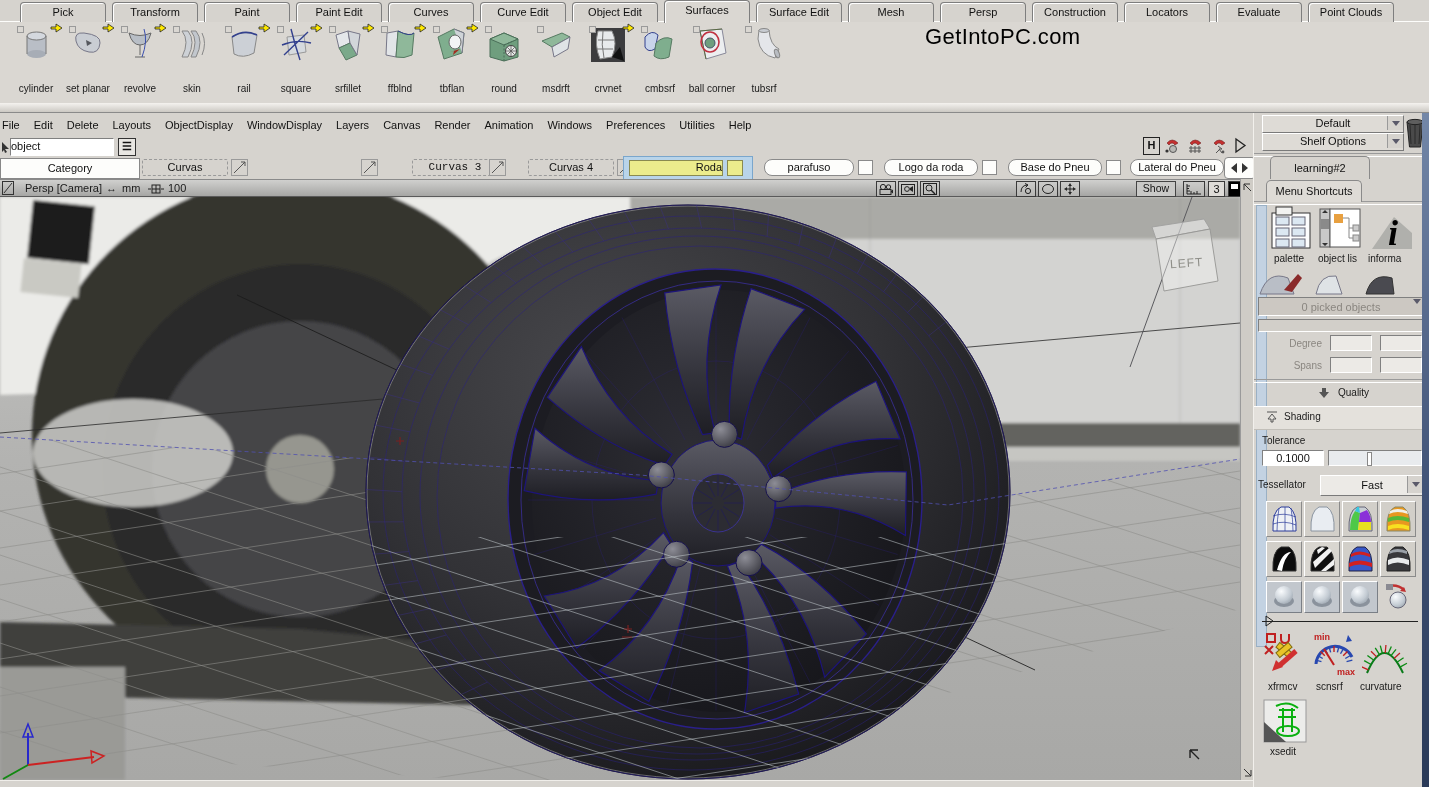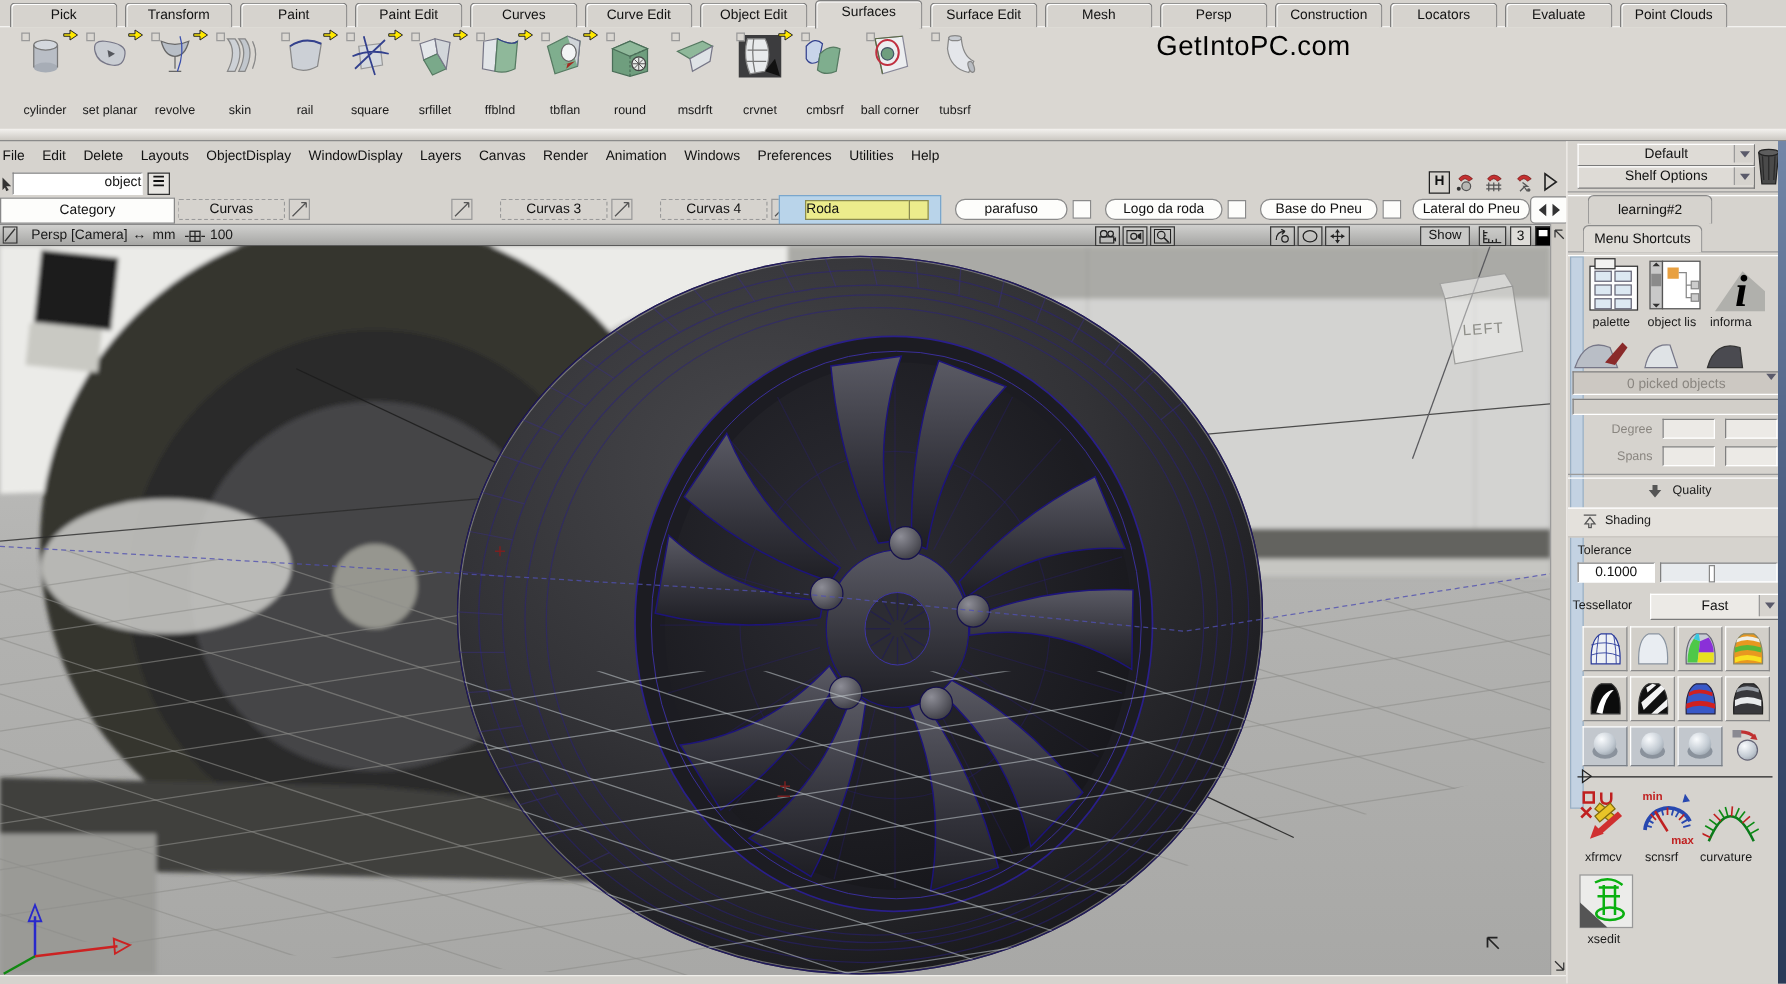--- a/index.html
+++ b/index.html
@@ -1,51 +1,51 @@
 <!DOCTYPE html>
 <html><head>
 <meta charset="utf-8">
 <style>
   html,body{margin:0;padding:0;background:#d6d3ce;}
   #app{position:relative;width:1429px;height:787px;overflow:hidden;background:#d6d3ce;
        font-family:"Liberation Sans",sans-serif;font-size:11px;color:#111;}
   .abs{position:absolute;}
   
-  .tabrow{position:absolute;left:0;top:0;width:1429px;height:22px;display:flex;padding-left:8px;border-bottom:1px solid #fdfdfb;box-sizing:border-box;}
+  .tabrow{position:absolute;left:0;top:0;width:1429px;height:22px;display:flex;padding-left:20px;border-bottom:1px solid #fdfdfb;box-sizing:border-box;}
   .tab{width:84px;margin-right:6px;height:19px;margin-top:2px;line-height:18px;text-align:center;
        background:#d6d3ce;border:1px solid #7e7e7e;border-bottom:none;border-radius:4px 4px 0 0;
        box-shadow:inset 1px 1px 0 #fff;white-space:nowrap;overflow:hidden;font-size:11px;cursor:default;}
   .tab.active{height:22px;margin-top:0;background:#dad7d2;z-index:3;font-size:11px;}
   
   .shelf{position:absolute;left:0;top:22px;width:1429px;height:81px;background:#dad7d2;display:flex;padding-left:10px;box-sizing:border-box;}
   .tool{width:52px;position:relative;text-align:center;padding-top:5px;}
   .tool .ic{width:36px;height:36px;margin:0 auto;position:relative;}
   .tool .lbl{font-size:10px;margin-top:20px;white-space:nowrap;color:#1a1a1a;}
   .optsq{position:absolute;left:-1px;top:-1px;width:5px;height:5px;border:1px solid #9a9a9a;background:#dad7d2;}
   .yarrow{position:absolute;right:-9px;top:-4px;}
   .watermark{position:absolute;left:925px;top:24px;font-size:22px;font-weight:normal;color:#000;letter-spacing:.4px;}
   .ridge{position:absolute;left:0;top:103px;width:1429px;height:10px;background:linear-gradient(#f4f2ef,#ccc9c3);border-bottom:1px solid #8a8a8a;box-sizing:border-box;}
   
   .menubar{position:absolute;left:0;top:113px;width:1253px;height:23px;display:flex;align-items:center;overflow:hidden;}
   .mi{padding:0 7px;white-space:nowrap;cursor:default;}
   .mi:first-child{margin-left:-5px;}
   .promptrow{position:absolute;left:0;top:136px;width:1253px;height:22px;}
-  .scope-box{position:absolute;left:10px;top:2px;width:102px;height:16px;background:#fff;border:1px solid;border-color:#808080 #fff #fff #808080;text-align:right;line-height:15px;}
+  .scope-box{position:absolute;left:10px;top:2px;width:102px;height:16px;background:#fff;border:1px solid;border-color:#808080 #fff #fff #808080;text-align:left;line-height:15px;}
   .list-ic{position:absolute;left:118px;top:2px;width:16px;height:16px;border:1px solid #333;background:#e8e6e2;font-weight:bold;text-align:center;line-height:14px;font-size:11px;}
   .prompt-input{position:absolute;left:140px;top:1px;width:996px;height:16px;border:1px solid;border-color:#808080 #fff #fff #808080;background:#fff;color:#666;font-size:11px;font-family:"Liberation Sans",sans-serif;padding:0 4px;}
   .picon{position:absolute;top:1px;width:18px;height:18px;}
   
   .layerrow{position:absolute;left:0;top:158px;width:1253px;height:21px;}
   .cat-btn{position:absolute;left:0;top:0;width:138px;height:19px;background:#fdfdfb;border:1px solid #888;text-align:center;line-height:18px;}
   .pill{position:absolute;top:1px;height:15px;background:#fdfdfb;border:1px solid #8a8a8a;border-radius:8px;text-align:center;line-height:14px;font-size:11px;overflow:hidden;white-space:nowrap;}
   .ghost{background:#d6d3ce;border:1px dashed #9a9a9a;border-radius:2px;text-align:center;}
   .diagbox{position:absolute;top:1px;width:15px;height:15px;background:#d6d3ce;border:1px solid #9a9a9a;}
   .chk{position:absolute;top:2px;width:13px;height:13px;background:#fdfdfb;border:1px solid #8a8a8a;}
   .roda-wrap{position:absolute;left:623px;top:-2px;width:128px;height:22px;background:#b9d4ea;border:1px solid #7aa6cc;}
-  .roda-pill{position:absolute;left:20px;top:3px;width:92px;height:14px;background:#ecec8c;border:1px solid #8a8a50;text-align:left;line-height:13px;}
+  .roda-pill{position:absolute;left:5px;top:3px;width:92px;height:14px;background:#ecec8c;border:1px solid #8a8a50;text-align:right;line-height:13px;}
   .roda-chk{position:absolute;left:103px;top:3px;width:14px;height:14px;background:#ecec8c;border:1px solid #8a8a50;}
   .layernav{position:absolute;left:1224px;top:-1px;width:30px;height:20px;background:#fdfdfb;border:1px solid #888;border-radius:4px;display:flex;align-items:center;justify-content:center;}
   
   .vp-header{position:absolute;left:0;top:179px;width:1240px;height:18px;background:linear-gradient(#d0d0ce,#a6a6a4);border-top:1px solid #8a8a8a;border-bottom:1px solid #5a5a5a;box-sizing:border-box;}
   .vph-txt{position:absolute;top:2px;font-size:11px;color:#1a1a1a;white-space:nowrap;}
   .vp-ic{position:absolute;top:1px;width:18px;height:14px;border:1px solid #3a3a3a;display:flex;align-items:center;justify-content:center;background:rgba(205,205,203,.4);}
   .show-btn{position:absolute;left:1136px;top:1px;width:38px;height:14px;border:1px solid #444;background:#c9c9c7;text-align:center;line-height:13px;font-size:10.5px;}
   .viewport{position:absolute;left:0;top:197px;width:1240px;height:583px;background:#b4b4b2;overflow:hidden;}
   .gutter{position:absolute;left:1240px;top:179px;width:13px;height:601px;background:#cfccc6;border-left:1px solid #9a9a9a;box-sizing:border-box;}
   .bottombar{position:absolute;left:0;top:780px;width:1253px;height:7px;background:#d6d3ce;border-top:1px solid #f0eeea;}
@@ -320,21 +320,21 @@
   <div class="layerrow">
     <div class="cat-btn">Category</div>
     <div class="pill ghost" style="left:142px;width:84px;">Curvas</div>
     <div class="diagbox" style="left:231px;"><svg width="15" height="15">
           <path d="M2,13 L13,2 M13,2 l-4,0 M13,2 l0,4" stroke="#555" fill="none"></path>
         </svg></div>
     <div class="pill ghost" style="left:272px;width:84px;margin-top:24px;">Curvas 2</div>
     <div class="diagbox" style="left:361px;"><svg width="15" height="15">
           <path d="M2,13 L13,2 M13,2 l-4,0 M13,2 l0,4" stroke="#555" fill="none"></path>
         </svg></div>
-    <div class="pill ghost" style="left:400px;width:84px;">Curvas 3</div>
+    <div class="pill ghost" style="left:412px;width:84px;font-family:Liberation Mono, monospace;">Curvas 3</div>
     <div class="diagbox" style="left:489px;"><svg width="15" height="15">
           <path d="M2,13 L13,2 M13,2 l-4,0 M13,2 l0,4" stroke="#555" fill="none"></path>
         </svg></div>
     <div class="pill ghost" style="left:528px;width:84px;">Curvas 4</div>
     <div class="diagbox" style="left:617px;"><svg width="15" height="15">
           <path d="M2,13 L13,2 M13,2 l-4,0 M13,2 l0,4" stroke="#555" fill="none"></path>
         </svg></div>
     <div class="roda-wrap">
       <div class="roda-pill">Roda</div>
       <div class="roda-chk"></div>

